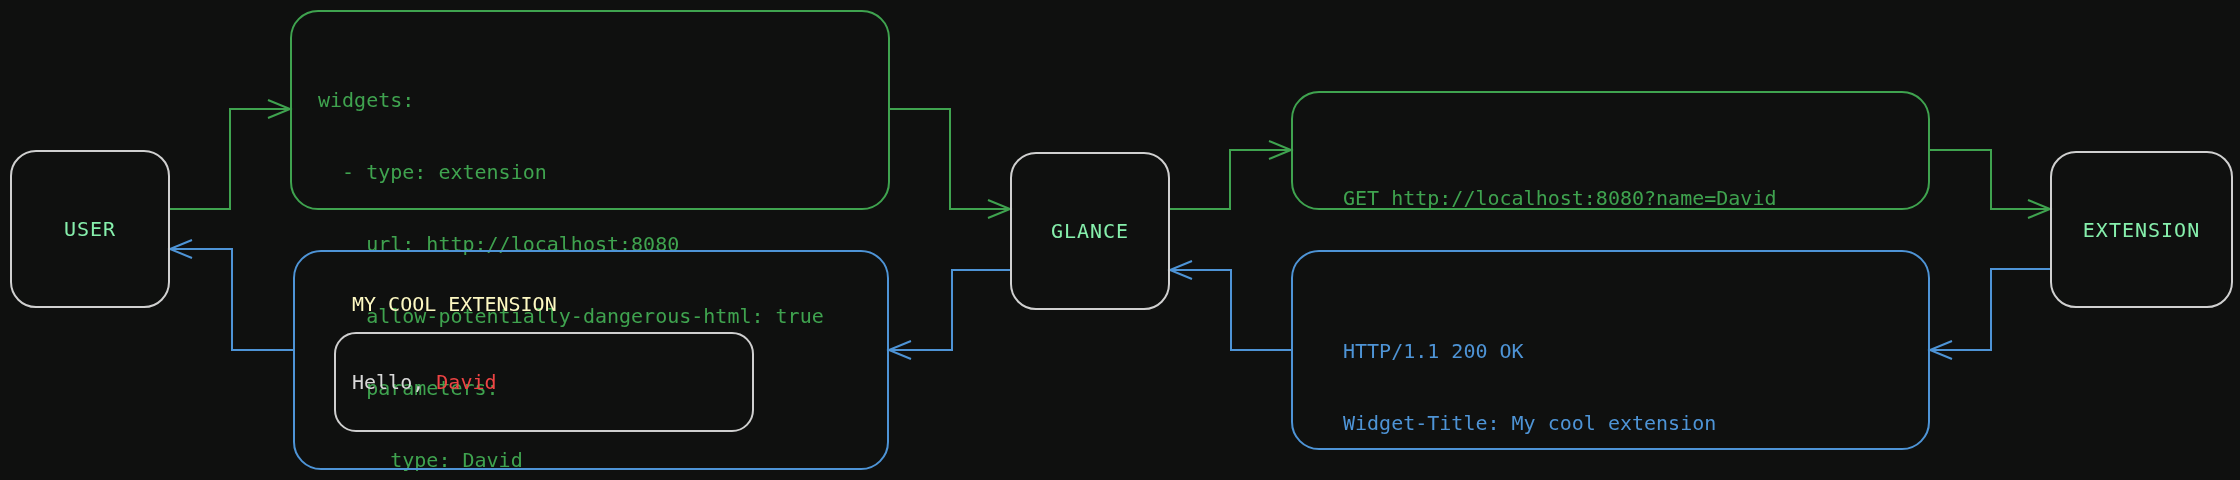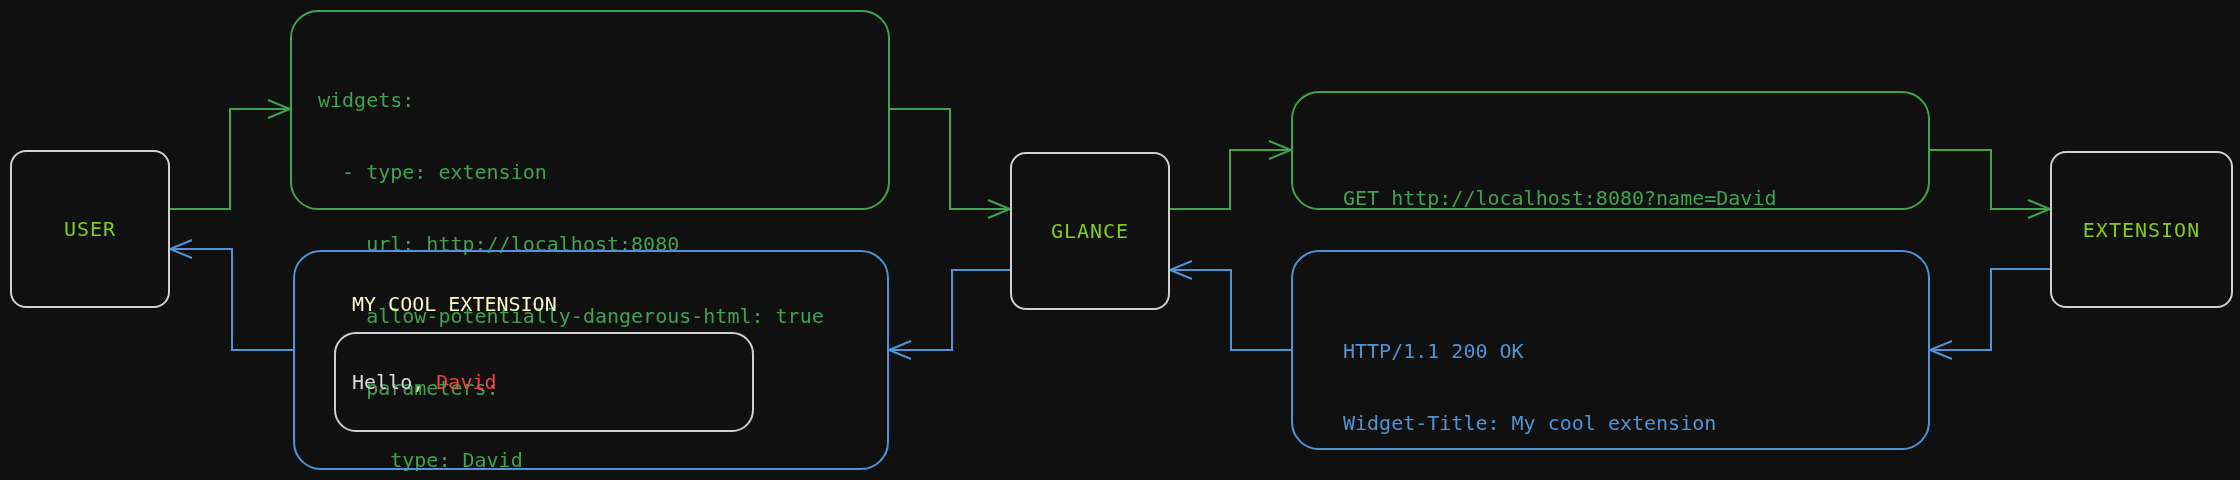--- a/index.html
+++ b/index.html
@@ -3,23 +3,23 @@
 <meta charset="utf-8">
 <style>
   html,body{margin:0;padding:0;background:#0f100f;}
   body{width:2240px;height:480px;overflow:hidden;font-family:"DejaVu Sans Mono",monospace;}
   .canvas{position:relative;width:2240px;height:480px;background:#0f100f;}
   svg.arrows{position:absolute;left:0;top:0;width:2240px;height:480px;}
   svg.arrows polyline{fill:none;stroke-width:2px;}
   .g-stroke{stroke:#3fa34f;}
   .b-stroke{stroke:#4e94d6;}
 
-  .node{position:absolute;border:2px solid #d0d0d0;border-radius:16px;
+  .node{position:absolute;border:2px solid #d0d0d0;border-radius:26px;
         display:flex;align-items:center;justify-content:center;
-        color:#84cc16;font-size:20px;letter-spacing:1px;}
+        color:#86efac;font-size:20px;letter-spacing:1px;}
   #user{left:10px;top:150px;width:156px;height:154px;}
   #glance{left:1010px;top:152px;width:156px;height:154px;}
   #extension{left:2050px;top:151px;width:179px;height:153px;}
 
   .box{position:absolute;border-radius:28px;}
   .green-box{border:2px solid #3fa34f;}
   .blue-box{border:2px solid #4e94d6;}
   #config-box{left:290px;top:10px;width:596px;height:196px;}
   #request-box{left:1291px;top:91px;width:635px;height:115px;}
   #widget-box{left:293px;top:250px;width:592px;height:216px;}

